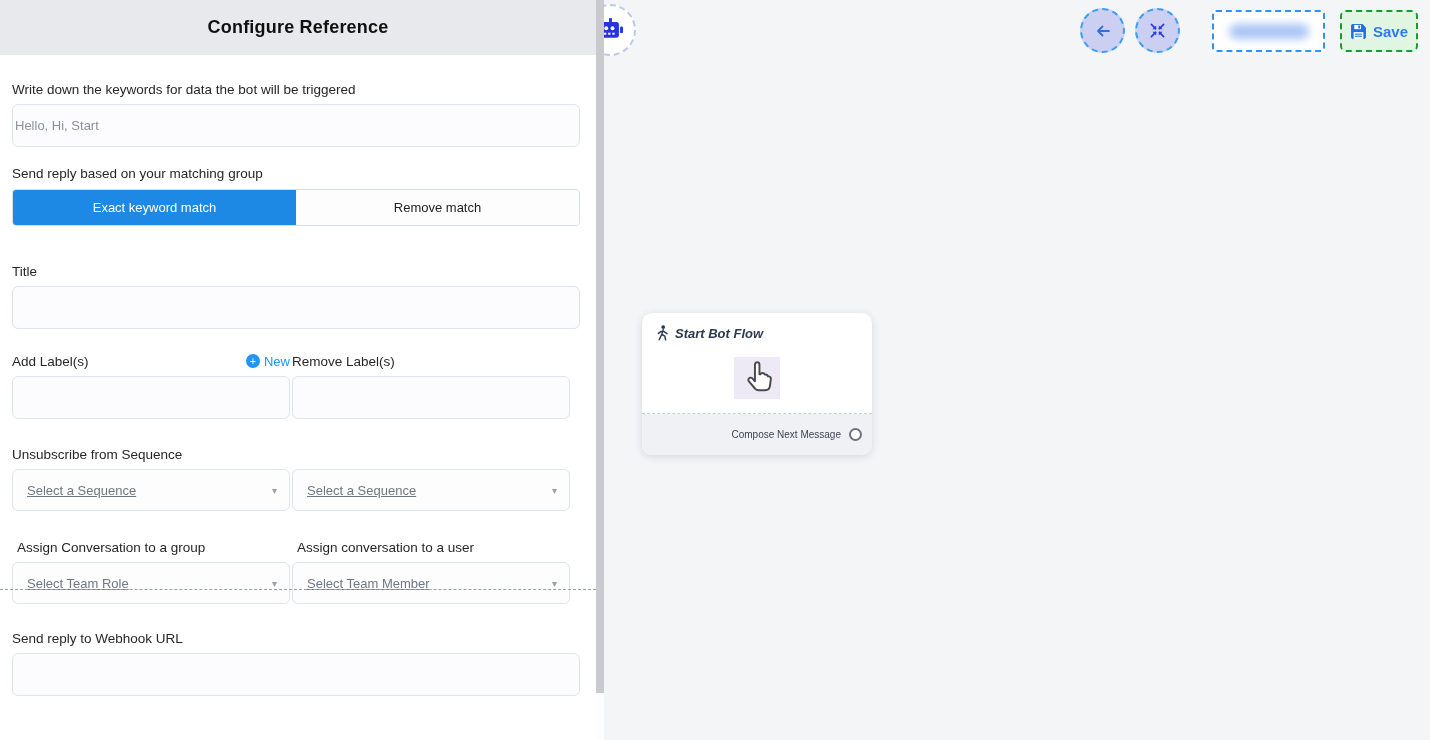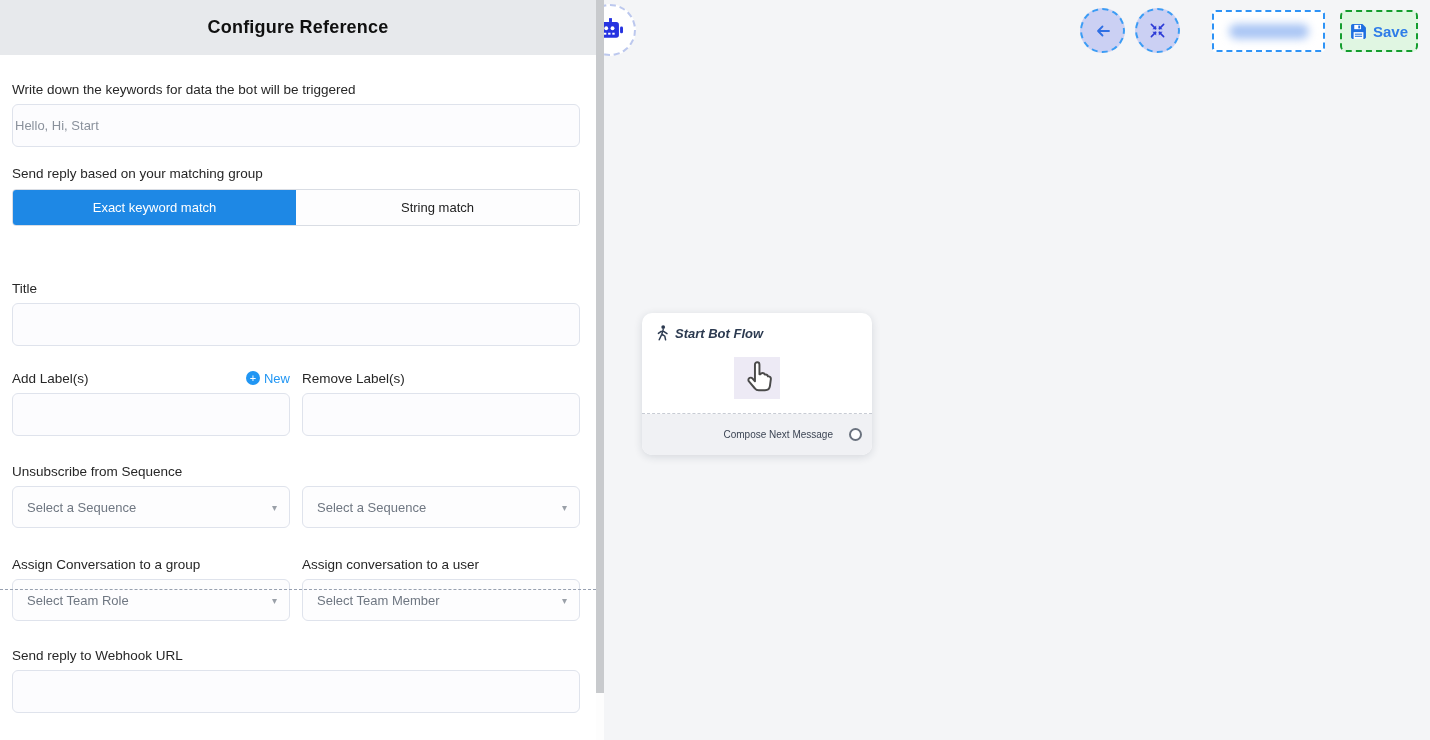--- a/index.html
+++ b/index.html
@@ -21,34 +21,34 @@
     font-size:13px; color:#333; outline:none; font-family:inherit; }
   .text-input::placeholder { color:#8a919c; }
 
   .lbl-matching { margin-top:19px; }
   .segmented { margin-top:8px; display:flex; height:37px;
     border:1px solid #d9dde4; border-radius:4px; overflow:hidden; background:#fdfdfe; }
   .segment { flex:1; display:flex; align-items:center; justify-content:center;
     font-size:13px; cursor:pointer; color:#222; background:#fdfdfe; }
   .segment.active { background:#1e88e5; color:#fff; }
 
-  .lbl-title { margin-top:55px; }
-  .two-col { display:flex; gap:12px; }
+  .lbl-title { margin-top:38px; }
+  .two-col { display:flex; gap:2px; }
   .col { width:278px; }
   .labels-row { margin-top:23px; align-items:center; }
   .inputs-row { margin-top:0; }
-  .col .text-input, .col .select-box { margin-top:6px; }
+  .col .text-input, .col .select-box { margin-top:6px;text-decoration:underline; }
   .label-flex { display:flex; align-items:center; justify-content:space-between; }
   .new-link { display:inline-flex; align-items:center; gap:4px; color:#2196f3;
     font-size:13px; cursor:pointer; }
   .plus-badge { width:14px; height:14px; border-radius:50%; background:#2196f3;
     color:#fff; font-size:11px; line-height:14px; text-align:center; display:inline-block; }
 
   .row-gap-seq { margin-top:26px; }
-  .row-gap-assign { margin-top:27px; }
+  .row-gap-assign { margin-top:27px;justify-content:center; }
   .select-box { position:relative; height:42px; background:#fdfdfe;
     border:1px solid #dfe3ec; border-radius:6px; display:flex; align-items:center;
     padding:0 26px 0 14px; font-size:13px; color:#6f7782; cursor:pointer; }
   .caret { position:absolute; right:12px; top:50%; transform:translateY(-50%);
     font-size:10px; color:#9aa0a8; }
 
   .lbl-webhook { margin-top:27px; }
 
   .panel-bottom-dash { position:absolute; left:0; right:0; bottom:6px;
     border-top:1px dashed #97a0b0; }
@@ -73,21 +73,21 @@
     cursor:grab; }
   .node-header { display:flex; align-items:center; gap:6px; padding:12px 14px 0 14px; }
   .node-title { font-size:13px; font-weight:700; color:#2c3a50;font-style:italic; }
   .drop-square { position:absolute; left:92px; top:44px; width:46px; height:42px;
     background:#edeaf5; }
   .hand-cursor { position:absolute; left:99px; top:46px; }
   .node-divider { position:absolute; left:0; right:0; top:100px;
     border-top:1px dashed #c8ccd4; }
   .node-footer { position:absolute; left:0; right:0; top:101px; bottom:0;
     background:#f0f1f4; border-radius:0 0 10px 10px; display:flex;
-    align-items:center; justify-content:flex-end; gap:16px; padding-right:10px; }
+    align-items:center; justify-content:flex-end; gap:8px; padding-right:10px; }
   .footer-label { font-size:10px; color:#3c4554; }
   .handle-circle { width:13px; height:13px; border-radius:50%; background:#fff;
     border:2px solid #6a727e; cursor:crosshair; }
 
   
   .toolbar { position:absolute; left:0; top:0; width:1430px; height:60px;
     z-index:5; pointer-events:none; }
   .toolbar > * { pointer-events:auto; }
   .circle-btn { position:absolute; top:8px; width:45px; height:45px; border-radius:50%;
     background:#cbd0f3; border:2px dashed #3b9cf5; display:flex;
@@ -112,21 +112,21 @@
     <div class="panel-title">Configure Reference</div>
   </div>
 
   <div class="panel-body">
     <div class="field-label lbl-keywords">Write down the keywords for data the bot will be triggered</div>
     <input class="text-input" type="text" placeholder="Hello, Hi, Start" style="">
 
     <div class="field-label lbl-matching">Send reply based on your matching group</div>
     <div class="segmented">
       <div class="segment active">Exact keyword match</div>
-      <div class="segment">String match</div>
+      <div class="segment">Remove match</div>
     </div>
 
     <div class="field-label lbl-title">Title</div>
     <input class="text-input" type="text" style="">
 
     <div class="two-col labels-row">
       <div class="col label-flex">
         <span class="field-label">Add Label(s)</span>
         <span class="new-link">
           <span class="plus-badge">+</span>

